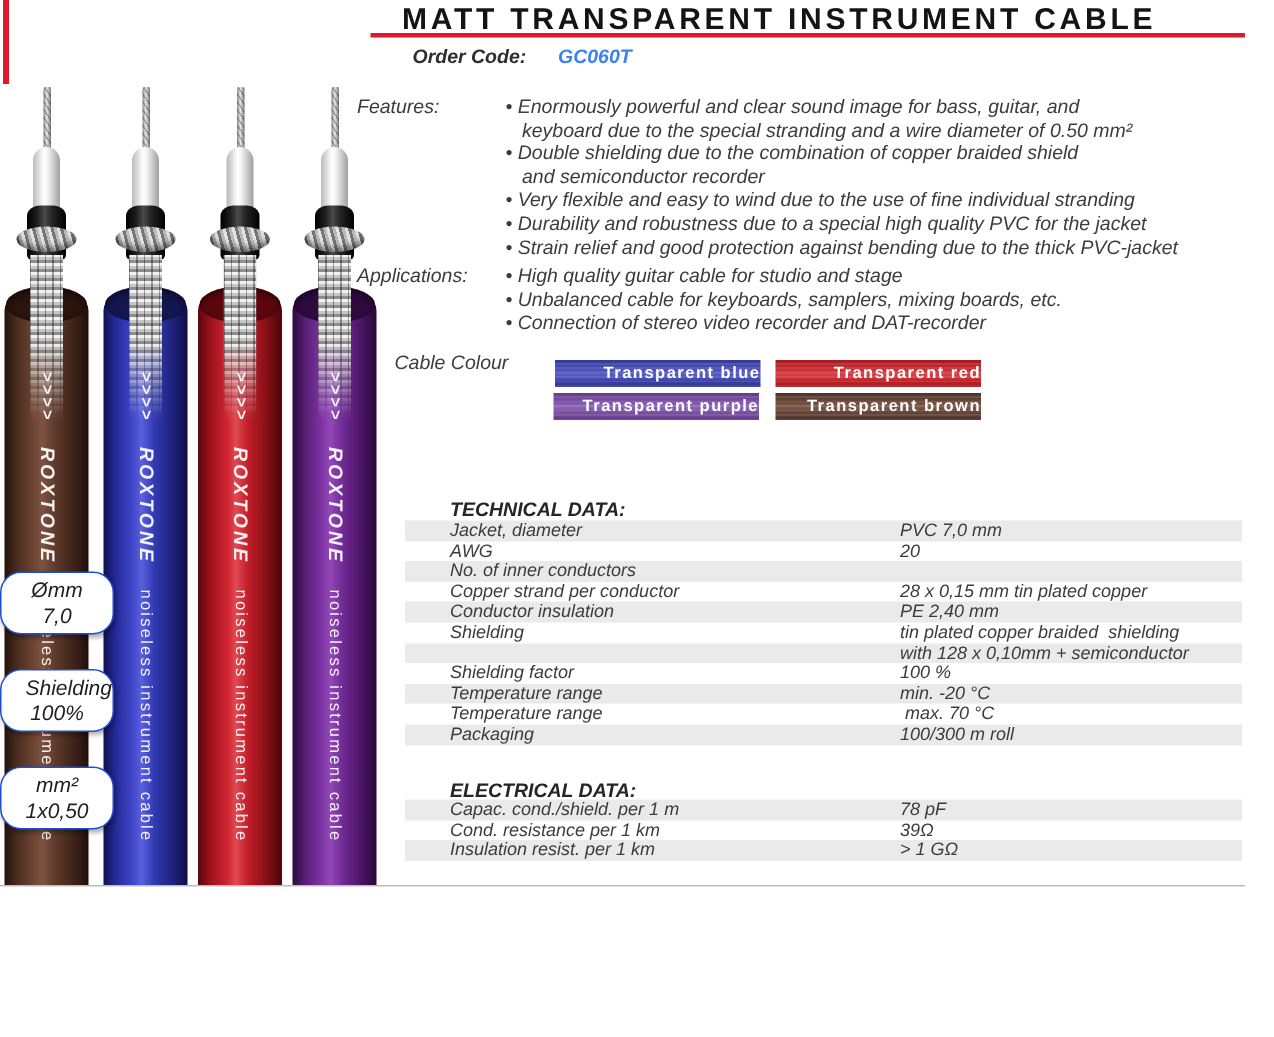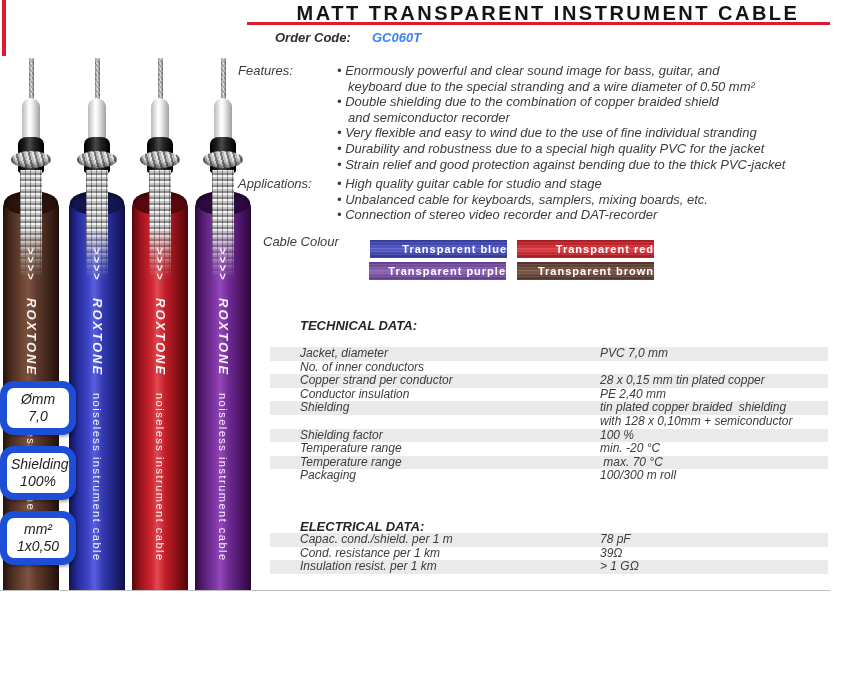--- a/index.html
+++ b/index.html
@@ -3,21 +3,21 @@
 <meta charset="utf-8">
 <style>
   * { margin:0; padding:0; box-sizing:border-box; }
   html,body { background:#fff; }
   body { font-family:"Liberation Sans", sans-serif; color:#3c3c3c; }
   .canvas { position:relative; width:849px; height:691px; background:#fff; overflow:hidden; }
 
   
   .red-bar-left { position:absolute; left:2px; top:0; width:4px; height:56px; background:#e01a2e; }
   .page-title { position:absolute; left:268px; top:2px; width:560px;
-    font-size:20px; font-weight:bold; letter-spacing:2.5px; color:#141414; white-space:nowrap;text-align:center; }
+    font-size:20px; font-weight:bold; letter-spacing:2.5px; color:#141414; white-space:nowrap; }
   .title-rule { position:absolute; left:247px; top:22px; width:583px; height:3px; background:#e01a2e; }
   .order-label { position:absolute; left:275px; top:30px; font-size:13px; font-weight:bold; font-style:italic; color:#2e2e2e; }
   .order-value { position:absolute; left:372px; top:30px; font-size:13px; font-weight:bold; font-style:italic; color:#3b82f6; }
 
   
   .side-label { position:absolute; width:92px; font-size:13px; font-style:italic; }
   .features-label { left:238px; top:63px; }
   .applications-label { left:238px; top:176px; }
   .bullet-block { position:absolute; left:337px; font-size:13px; font-style:italic; line-height:15.6px; white-space:nowrap; }
   .features-block { top:63px; }
@@ -30,21 +30,21 @@
     font-size:11px; font-weight:bold; color:#fff; letter-spacing:1px; line-height:18px; }
   .swatch::after { content:""; position:absolute; inset:0;
     background:repeating-linear-gradient(0deg, rgba(255,255,255,.10) 0 1px, rgba(0,0,0,0) 1px 3px); }
   .sw-blue   { left:370px; top:240px; background:linear-gradient(to bottom,#343a96,#4a50bb 35%,#5a5fc8 50%,#3c41a4 80%,#2f3388); }
   .sw-red    { left:517px; top:240px; background:linear-gradient(to bottom,#a41b22,#cd2a31 35%,#d8444a 50%,#bf2229 80%,#9d1a20); }
   .sw-purple { left:369px; top:262px; background:linear-gradient(to bottom,#623d87,#7f55a8 35%,#8f65b8 50%,#714a99 80%,#5d3a80); }
   .sw-brown  { left:517px; top:262px; background:linear-gradient(to bottom,#4f332a,#6d4a3c 35%,#7d5848 50%,#5f4035 80%,#4a2f27); }
 
   
   .tbl-heading { position:absolute; left:300px; font-size:13px; font-weight:bold; font-style:italic; color:#252525; }
-  .tech-heading { top:318px; }
+  .tech-heading { top:332px; }
   .elec-heading { top:519px; }
   .tbl { position:absolute; left:270px; width:558px; }
   .tech-tbl { top:347px; }
   .elec-tbl { top:533px; }
   .tbl .row { display:flex; height:13.6px; line-height:13.6px; font-size:12px; font-style:italic; }
   .tbl .row:nth-child(odd) { background:#eaeaea; }
   .tbl .cell-l { width:330px; padding-left:30px; white-space:pre; }
   .tbl .cell-v { flex:1; white-space:pre; }
   .bottom-rule { position:absolute; left:0; top:590px; width:830px; height:1px; background:#bdbdbd; }
 
@@ -88,22 +88,22 @@
     -webkit-mask-image:linear-gradient(to bottom,#000 0 50%,rgba(0,0,0,0) 95%);
     mask-image:linear-gradient(to bottom,#000 0 50%,rgba(0,0,0,0) 95%); }
 
   .cable-print { position:absolute; top:190px; left:50%; transform:translateX(-50%);
     writing-mode:vertical-rl; color:rgba(255,255,255,.93); white-space:nowrap; }
   .cable-print .chev { font-size:11px; letter-spacing:2px; font-weight:bold; }
   .cable-print .brand { font-size:13px; font-weight:bold; font-style:italic; letter-spacing:2px; margin-inline-start:12px; }
   .cable-print .tagline { font-size:11px; letter-spacing:1.5px; margin-inline-start:12px; }
 
   
-  .callout { position:absolute; left:0; width:76px; padding:3px 4px;
-    background:#fff; border:7px solid #1d4ed8; border-radius:14px;
+  .callout { position:absolute; left:0; width:76px; padding:3px 16px;
+    background:#fff; border:1px solid #1d4ed8; border-radius:14px;
     box-shadow:1px 2px 3px rgba(0,0,0,.3);
     text-align:center; font-size:14px; font-style:italic; color:#1e1e1e; line-height:17px; }
   .callout-1 { top:381px; }
   .callout-2 { top:446px; }
   .callout-3 { top:511px; }
 </style>
 </head>
 <body>
 
 <div class="canvas">
@@ -212,20 +212,24 @@
   <div class="swatch sw-red">Transparent red</div>
   <div class="swatch sw-brown">Transparent brown</div>
 
   <div class="tbl-heading tech-heading">TECHNICAL DATA:</div>
   <div class="tbl tech-tbl">
     <div class="row">
         <div class="cell-l">Jacket, diameter</div>
         <div class="cell-v">PVC 7,0 mm</div>
       </div>
     <div class="row">
+        <div class="cell-l">AWG</div>
+        <div class="cell-v">20</div>
+      </div>
+    <div class="row">
         <div class="cell-l">No. of inner conductors</div>
       </div>
     <div class="row">
         <div class="cell-l">Copper strand per conductor</div>
         <div class="cell-v">28 x 0,15 mm tin plated copper</div>
       </div>
     <div class="row">
         <div class="cell-l">Conductor insulation</div>
         <div class="cell-v">PE 2,40 mm</div>
       </div>

